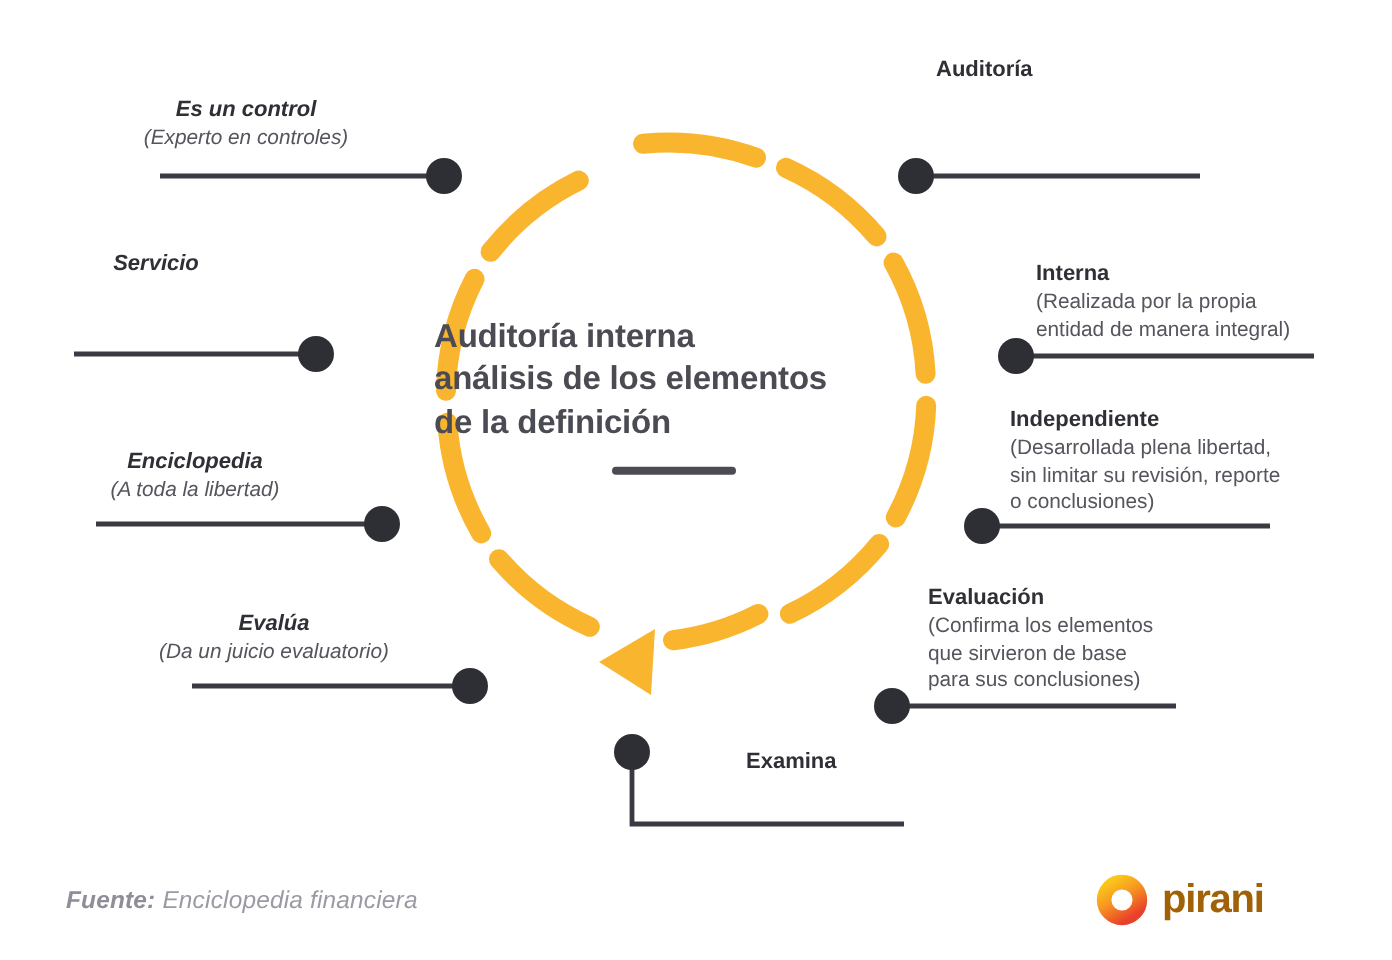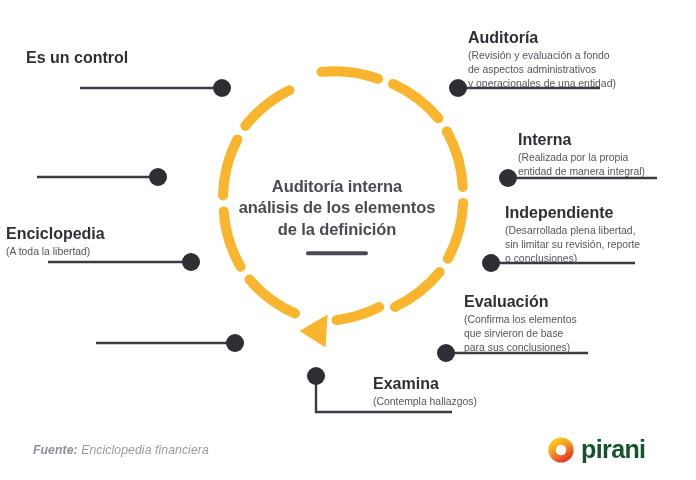--- a/index.html
+++ b/index.html
@@ -13,81 +13,81 @@
     -webkit-font-smoothing:antialiased;
   }
   #stage{position:absolute;inset:0;width:696px;height:480px;}
 
   
   #art{position:absolute;left:0;top:0;width:696px;height:480px;}
 
   
   .center-block{
     position:absolute;
-    left:337px; top:216px;
+    left:337px; top:198px;
     transform:translate(-50%,-50%);
     width:240px;
-    text-align:center;
+    text-align:left;
     pointer-events:none;
   }
   .center-block .ctitle{
     font-size:16.5px;
     font-weight:bold;
     line-height:1.30;
     color:#4b4b53;
     letter-spacing:-0.1px;
     white-space:pre-line;
   }
   .center-rule{
     width:62px;height:4px;border-radius:2px;
     background:#4b4b53;
     margin:11px auto 0;
   }
 
   
   .node-label{position:absolute;}
   .node-label .t{
-    font-size:16px;
+    font-size:11px;
     font-weight:bold;
     color:#2f2f36;
     line-height:1.28;
     margin:0 0 1px 0;
     white-space:nowrap;
   }
   .node-label .s{
     font-size:10.4px;
     font-weight:normal;
     color:#55555d;
     line-height:1.30;
     white-space:pre-line;
   }
-  .ta-right{text-align:left;}
+  .ta-right{text-align:center;font-style:italic;}
   .ta-left{text-align:left;}
 
   
   .source{
     position:absolute;
     left:33px; top:443px;
     font-size:12.2px;
     font-style:italic;
     color:#9a9aa4;
     letter-spacing:.1px;
   }
   .source b{font-weight:bold;font-style:italic;color:#8e8e99;}
 
   .logo{
     position:absolute;
     left:548px; top:437px;
     display:flex;align-items:center;gap:7px;
   }
   .logo-mark{width:26px;height:26px;display:block;}
   .logo-word{
-    font-size:25px;
+    font-size:20px;
     font-weight:bold;
-    color:#14532d;
+    color:#a16207;
     letter-spacing:-0.6px;
     line-height:1;
     margin-top:-1px;
   }
 </style>
 </head>
 <body>
 
 <div id="stage">
 
@@ -160,41 +160,43 @@
 
   <div class="center-block">
     <div class="ctitle">Auditoría interna
 análisis de los elementos
 de la definición</div>
     <div class="center-rule"></div>
   </div>
 
   <div class="node-label ta-right" style="left:26px;top:48px;width:194px;">
     <div class="t">Es un control</div>
+    <div class="s">(Experto en controles)</div>
   </div>
 
   <div class="node-label ta-right" style="left:0px;top:125px;width:156px;">
+    <div class="t">Servicio</div>
   </div>
 
   <div class="node-label ta-right" style="left:6px;top:224px;width:183px;">
     <div class="t">Enciclopedia</div>
     <div class="s">(A toda la libertad)</div>
   </div>
 
+  <div class="node-label ta-right" style="left:42px;top:305px;width:190px;">
+    <div class="t">Evalúa</div>
+    <div class="s">(Da un juicio evaluatorio)</div>
+  </div>
 
   <div class="node-label ta-left" style="left:332px;top:374px;width:200px;margin-left:41px;">
     <div class="t">Examina</div>
-    <div class="s">(Contempla hallazgos)</div>
   </div>
 
   <div class="node-label ta-left" style="left:468px;top:28px;width:226px;">
     <div class="t">Auditoría</div>
-    <div class="s">(Revisión y evaluación a fondo
-de aspectos administrativos
-y operacionales de una entidad)</div>
   </div>
 
   <div class="node-label ta-left" style="left:518px;top:130px;width:180px;">
     <div class="t">Interna</div>
     <div class="s">(Realizada por la propia
 entidad de manera integral)</div>
   </div>
 
   <div class="node-label ta-left" style="left:464px;top:292px;width:180px;">
     <div class="t">Evaluación</div>

